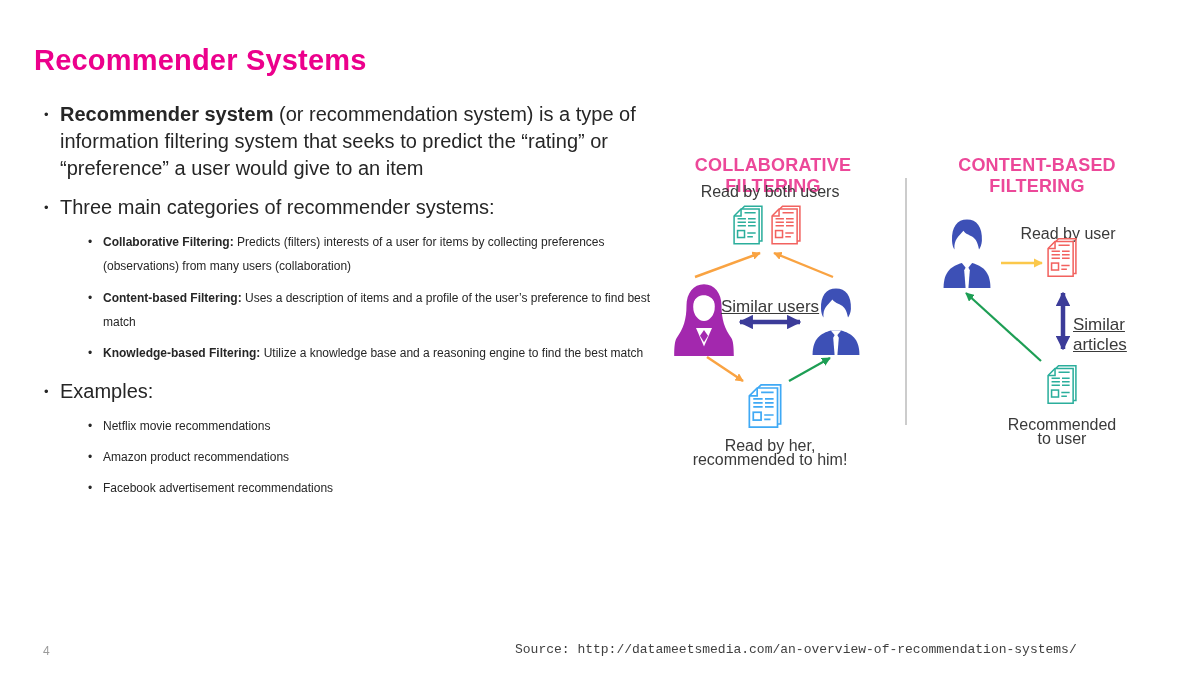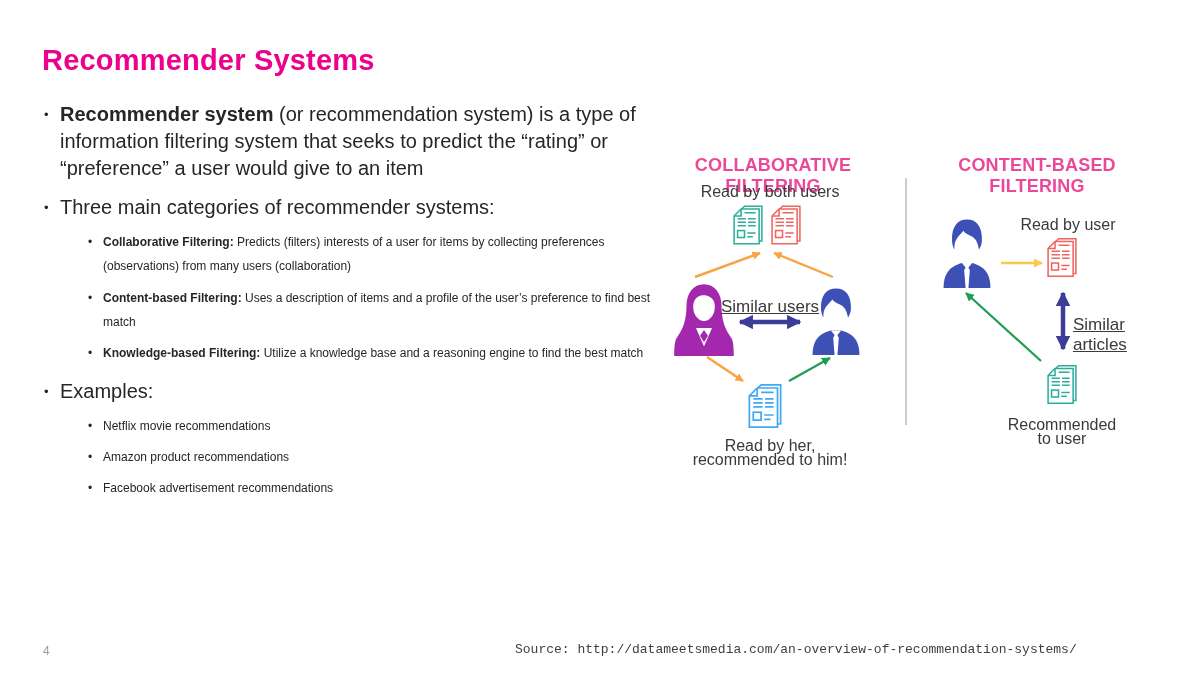--- a/index.html
+++ b/index.html
@@ -2,21 +2,21 @@
 <html><head>
 <meta charset="utf-8">
 <style>
   * { margin:0; padding:0; box-sizing:border-box; }
   html,body { width:1200px; height:675px; }
   body { font-family:"Liberation Sans", sans-serif; background:#ffffff; overflow:hidden; position:relative; }
 
   #slide { position:absolute; inset:0; background:#ffffff; }
 
   
-  #page-title { position:absolute; left:42px; top:44px; font-size:29px; font-weight:bold;
+  #page-title { position:absolute; left:34px; top:44px; font-size:29px; font-weight:bold;
                 color:#EC008C; letter-spacing:0.2px; }
 
   
   #text-col { position:absolute; left:42px; top:101px; width:620px; color:#262626; }
   .li1 { position:relative; padding-left:18px; font-size:20px; line-height:27px; }
   .li1::before { content:"•"; position:absolute; left:2px; top:0; font-size:13px; line-height:27px; color:#262626; }
   .li2 { position:relative; margin-left:46px; padding-left:15px; font-size:12px; line-height:24px; }
   .li2::before { content:"•"; position:absolute; left:0; top:0; font-size:12px; line-height:24px; color:#262626; }
   .mb12{margin-bottom:12px;} .mb9{margin-bottom:9px;} .mb8{margin-bottom:8px;}
   .mb7{margin-bottom:7px;} .mb13{margin-bottom:13px;}
@@ -156,21 +156,21 @@
       <div>Read by her,</div>
       <div>recommended to him!</div>
     </div>
 
     <div class="dg-label dg-heading" style="left:262px;width:230px;top:10px;">CONTENT-BASED FILTERING</div>
 
     <svg class="icon-abs person-blue" style="left:277px;top:70px;" width="60" height="73" viewBox="0 0 64 64" preserveAspectRatio="none">
         <use href="#sym-male"></use>
       </svg>
 
-    <div class="dg-label dg-caption" style="left:348px;width:120px;top:73px;">Read by user</div>
+    <div class="dg-label dg-caption" style="left:348px;width:120px;top:82px;">Read by user</div>
     <svg class="icon-abs doc-red" style="left:386px;top:90px;" width="32" height="45" viewBox="0 0 46 58">
         <use href="#sym-doc"></use>
       </svg>
 
     <div class="dg-label dg-mid" style="left:413px;top:170px;text-align:left;">Similar articles</div>
 
     <svg class="icon-abs doc-teal" style="left:386px;top:217px;" width="32" height="45" viewBox="0 0 46 58">
         <use href="#sym-doc"></use>
       </svg>
 

